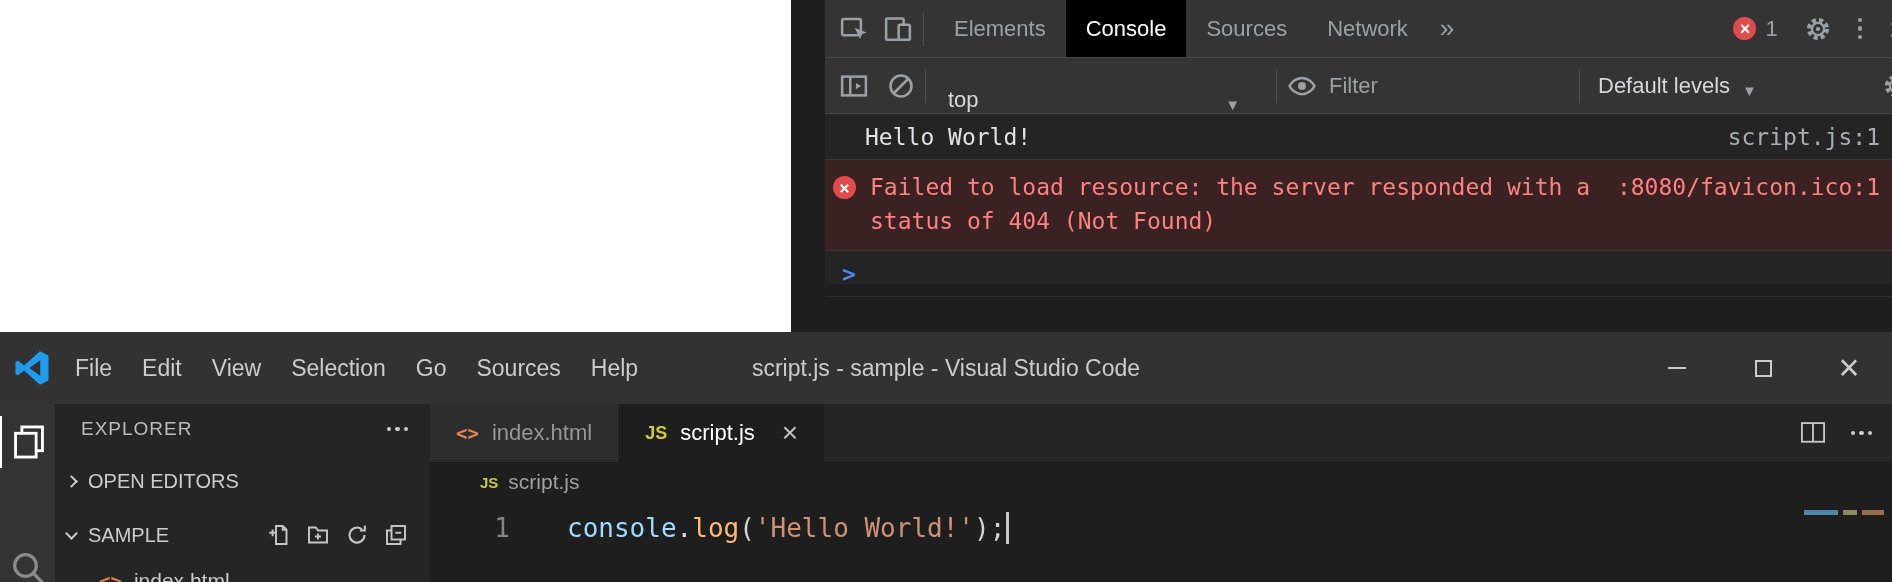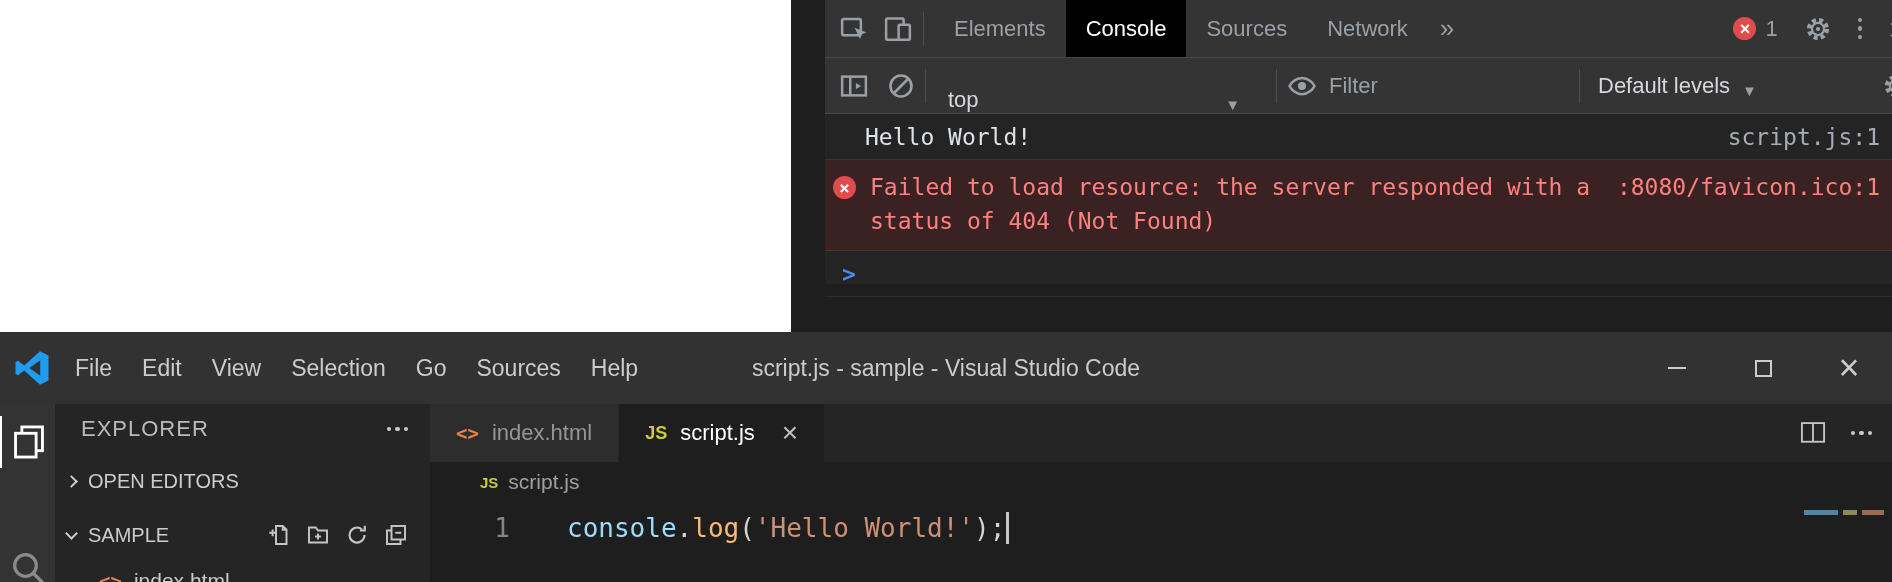--- a/index.html
+++ b/index.html
@@ -54,21 +54,21 @@
   .max-glyph{width:17px;height:17px;border:2px solid #cccccc}
   .close-glyph::before{content:"×";font-size:36px;color:#cccccc;line-height:1}
 
   .vs-body{flex:1;display:flex;min-height:0}
   .activitybar{width:55px;background:#333333;position:relative;flex:0 0 auto}
   .act-item{position:absolute;left:0;width:55px;height:52px;display:flex;align-items:center;justify-content:center}
   .act-explorer{top:12px;border-left:2px solid #ffffff}
   .act-search{top:138px}
 
   .sidebar{width:375px;background:#252526;flex:0 0 auto;overflow:hidden}
-  .sb-header{height:50px;display:flex;align-items:center;padding:0 22px 0 26px;color:#bbbbbb;font-size:22px;letter-spacing:1px}
+  .sb-header{height:50px;display:flex;align-items:center;padding:0 22px 0 26px;color:#bbbbbb;font-size:19px;letter-spacing:1px}
   .meatball{margin-left:auto;display:flex;gap:4px}
   .meatball i{width:4.5px;height:4.5px;border-radius:50%;background:#cccccc;display:block}
   .sb-section{height:54px;display:flex;align-items:center;padding:0 22px 0 12px;color:#cccccc;font-weight:normal;font-size:20px;gap:12px}
   .chev{display:inline-block;width:9px;height:9px;border-right:2px solid #cccccc;border-bottom:2px solid #cccccc;flex:0 0 auto}
   .chev.right{transform:rotate(-45deg)}
   .chev.down{transform:rotate(45deg);margin-top:-4px}
   .sb-actions{margin-left:auto;display:flex;gap:15px;align-items:center}
   .sb-file{height:52px;display:flex;align-items:flex-start;padding:4px 20px 0 44px;gap:12px;color:#cccccc;font-size:21px}
   .html-glyph{color:#e8824a;font-weight:bold;font-family:"DejaVu Sans Mono",monospace;font-size:19px;line-height:30px}
   .sb-file .label{line-height:30px}

